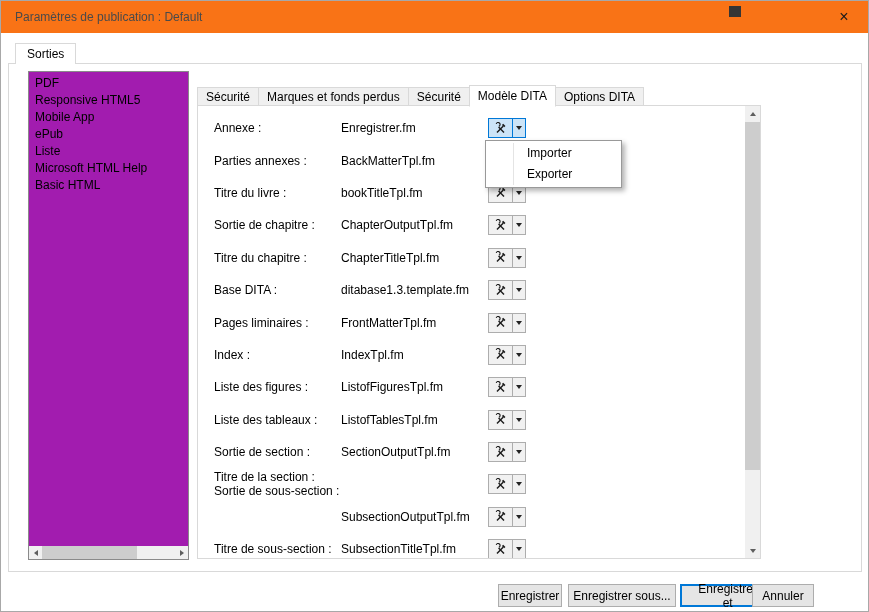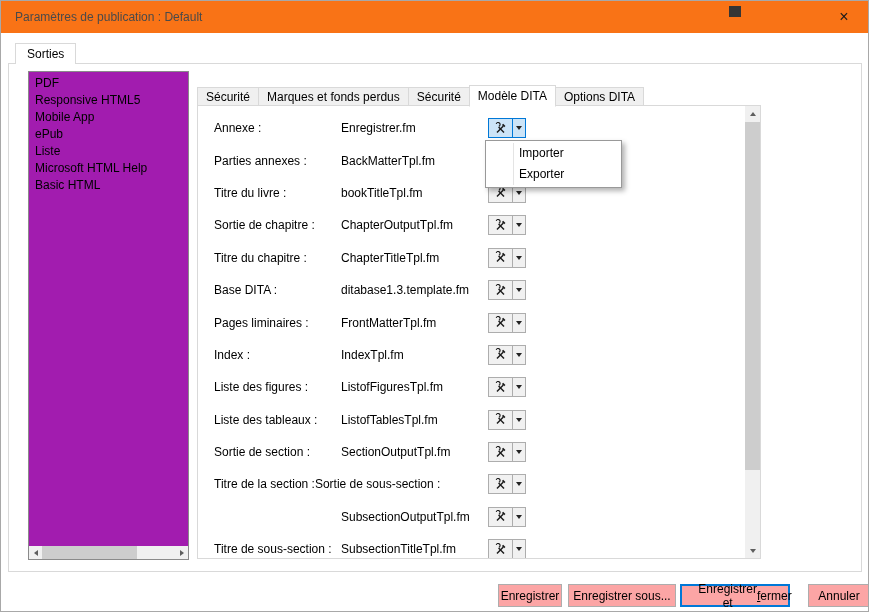--- a/index.html
+++ b/index.html
@@ -38,49 +38,49 @@
   .dita-tabs{position:absolute;left:196px;top:83px;height:22px;display:flex;align-items:flex-end;z-index:2;}
   .dtab{height:19px;padding:0 8px;background:#f0f0f0;border:1px solid #d9d9d9;display:flex;align-items:center;
     margin-right:-1px;box-sizing:border-box;white-space:nowrap;}
   .dtab.active{height:22px;background:#fff;border-bottom:1px solid #fff;position:relative;z-index:4;margin-bottom:-1px;}
   .dita-panel{position:absolute;left:196px;top:104px;width:564px;height:454px;border:1px solid #d9d9d9;background:#fff;
     box-sizing:border-box;overflow:hidden;}
   
   .rows{position:absolute;left:0;top:0;right:15px;bottom:0;padding-top:6px;overflow:hidden;}
   .frow{height:32.4px;display:flex;align-items:center;position:relative;padding-left:16px;box-sizing:border-box;}
   .flabel{width:127px;flex:none;white-space:nowrap;}
-  .flabel-2{display:flex;flex-direction:row;}
+  .flabel-2{display:flex;flex-direction:column;}
   .flabel-2 .lline{line-height:14px;white-space:nowrap;}
   .fvalue{flex:1;white-space:nowrap;}
   .tools{position:absolute;left:290px;top:50%;transform:translateY(-50%);width:38px;height:20px;
     display:flex;border:1px solid #adadad;background:#f1f1f1;box-sizing:border-box;}
   .tools-face{width:23px;display:flex;align-items:center;justify-content:center;border-right:1px solid #adadad;}
   .tools-arrow{flex:1;display:flex;align-items:center;justify-content:center;}
   .tools.focused{border-color:#0078d7;background:#cce4f7;}
   .tools.focused .tools-face{border-right-color:#0078d7;}
   
   .vscroll{position:absolute;top:0;right:0;bottom:0;width:15px;background:#f0f0f0;}
   .v-arrow{position:absolute;left:0;width:15px;height:15px;display:flex;align-items:center;justify-content:center;}
   .v-arrow.up{top:0;}
   .v-arrow.down{bottom:0;}
   .v-thumb{position:absolute;left:0;width:15px;top:16px;height:348px;background:#cdcdcd;}
   
   .context-menu{position:absolute;left:484px;top:139px;width:137px;background:#fff;border:1px solid #999;
-    box-shadow:3px 3px 5px rgba(0,0,0,0.3);z-index:20;padding:2px 0;box-sizing:border-box;}
+    box-shadow:3px 3px 5px rgba(0,0,0,0.3);z-index:20;padding:2px 8px;box-sizing:border-box;}
   .context-menu::before{content:"";position:absolute;left:27px;top:2px;bottom:2px;width:1px;background:#e4e4e4;}
   .menu-item{height:21px;line-height:21px;padding-left:33px;white-space:nowrap;}
   
-  .footer-btn{position:absolute;top:583px;height:23px;background:#fca5a5;border:1px solid #adadad;
+  .footer-btn{position:absolute;top:583px;height:23px;background:#e5e5e5;border:1px solid #adadad;
     display:flex;align-items:center;justify-content:center;font-size:12px;box-sizing:border-box;
     font-family:"Liberation Sans",sans-serif;padding:0;}
   .footer-btn.default{border:2px solid #0078d7;padding-left:20px;}
   .btn-save{left:497px;width:64px;}
   .btn-saveas{left:567px;width:108px;}
   .btn-saveclose{left:679px;width:110px;}
-  .btn-cancel{left:807px;width:62px;text-align:right;}
+  .btn-cancel{left:751px;width:62px;text-align:right;}
   .mnemonic{text-decoration:underline;}
   .ticon{display:block;}
 </style>
 </head>
 <body>
 
 <svg width="0" height="0" style="position:absolute">
   <symbol id="tools-sym" viewBox="0 0 14 14">
     <path d="M3.2 11.3 L9.8 4.7" stroke="#1a1a1a" stroke-width="1.5" fill="none"></path>
     <path d="M9.2 2.6 L11.6 5" stroke="#1a1a1a" stroke-width="2" fill="none"></path>

